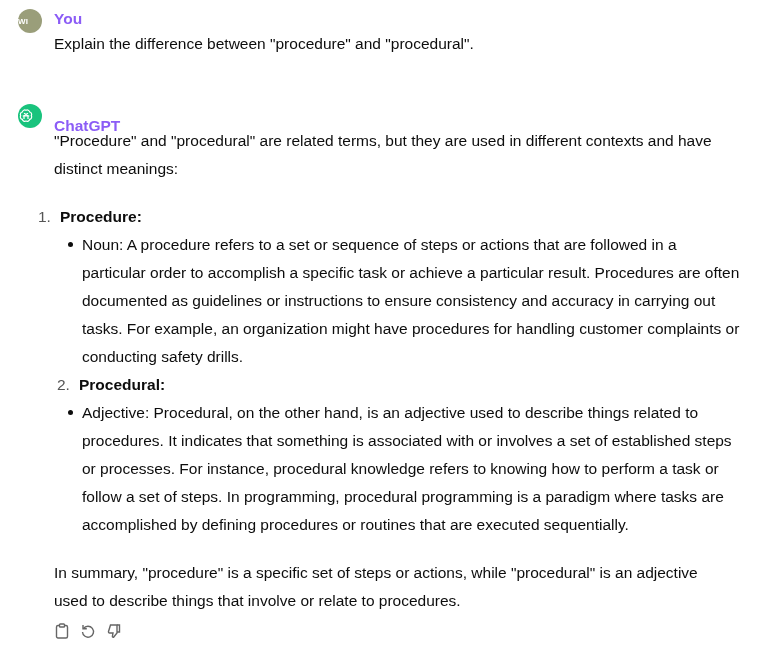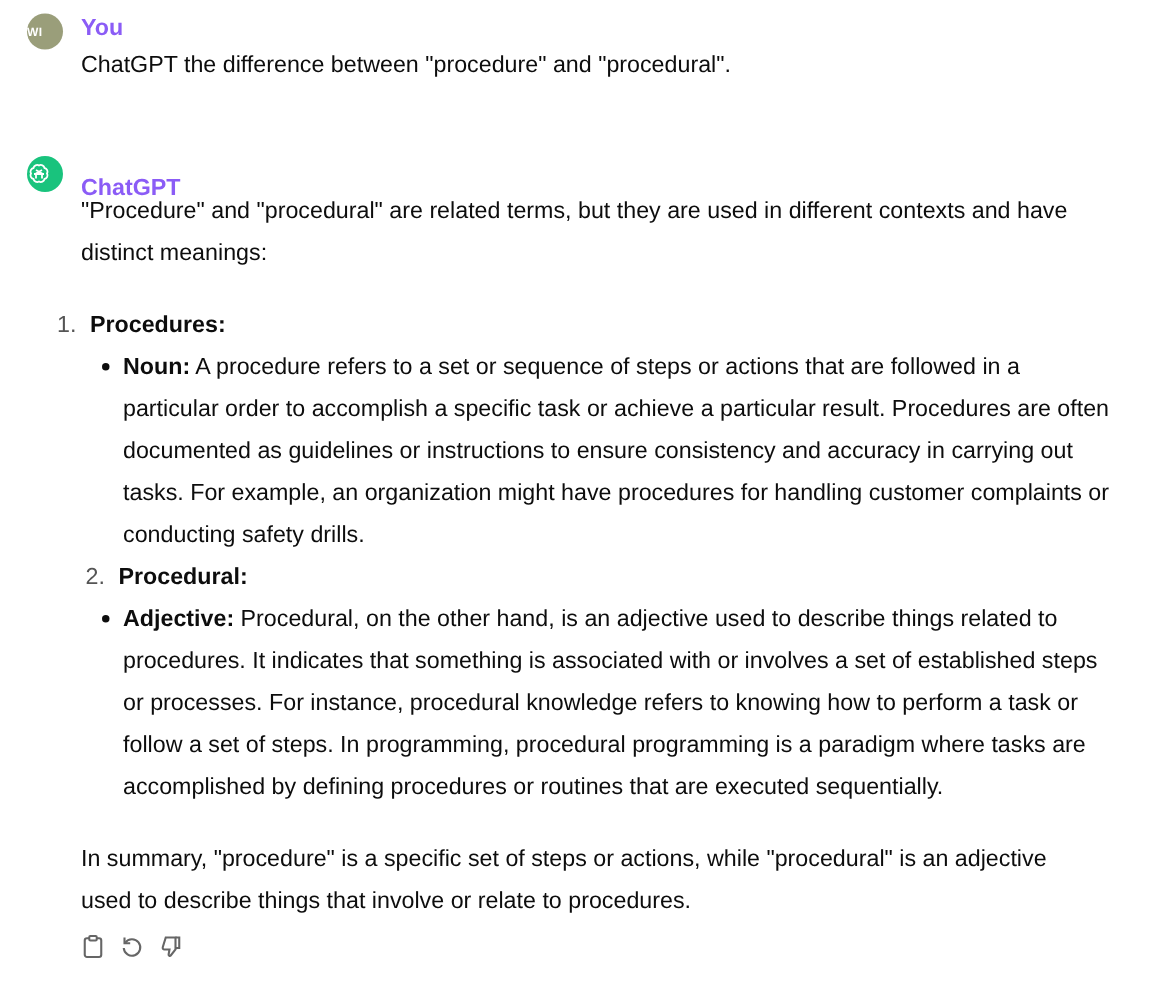--- a/index.html
+++ b/index.html
@@ -9,47 +9,47 @@
     .avatar { position: absolute; left: 18px; width: 24px; height: 24px; border-radius: 50%; display: flex; align-items: center; justify-content: flex-start; }
     .avatar-user { background: #9a9e7a; color: #fff; font-size: 8px; font-weight: bold; letter-spacing: 0.2px; }
     .avatar-gpt { background: #19c37d; }
     .author { position: absolute; left: 54px; font-weight: bold; font-size: 15.5px; color: #8b5cf6; }
     .text { position: absolute; left: 54px; width: 690px; line-height: 28px; color: #0d0d0d; }
     .ol-item { position: absolute; left: 38px; line-height: 28px; }
     .ol-num { color: #555; display: inline-block; width: 22px; }
     .ol-label { font-weight: bold; }
     .bullet-block { position: absolute; left: 82px; width: 660px; line-height: 28px; }
     .bullet-dot { position: absolute; left: 68px; width: 5px; height: 5px; background: #0d0d0d; border-radius: 50%; }
-    .bold { font-weight: bold; }
+    .bold { font-weight: normal; }
     .actions { position: absolute; left: 54px; top: 622px; display: flex; gap: 10px; }
     .act { width: 16px; height: 18px; display: flex; align-items: center; justify-content: center; cursor: pointer; }
   </style>
 </head>
 <body>
 
 <div class="msg">
   <div class="avatar avatar-user" style="top:9px;">
     <span>WI</span>
   </div>
   <div class="author" style="top:10px;">You</div>
-  <div class="text" style="top:30px;">ChatGPT the difference between "procedure" and "procedural".</div>
+  <div class="text" style="top:30px;">Explain the difference between "procedure" and "procedural".</div>
 </div>
 
 <div class="msg">
   <div class="avatar avatar-gpt" style="top:104px;">
     <svg width="16" height="16" viewBox="0 0 24 24" fill="none" stroke="#fff" stroke-width="1.8">
       <path d="M12 3.5c2.2-1.3 5 0 5.5 2.5 2.5.5 3.8 3.3 2.5 5.5 1.3 2.2 0 5-2.5 5.5-.5 2.5-3.3 3.8-5.5 2.5-2.2 1.3-5 0-5.5-2.5C4 16.5 2.7 13.7 4 11.5 2.7 9.3 4 6.5 6.5 6 7 3.5 9.8 2.2 12 3.5z"></path>
       <path d="M9 8l6 3.5v5M15 8l-6 3.5v5M7 12h10"></path>
     </svg>
   </div>
   <div class="author" style="top:117px;">ChatGPT</div>
   <div class="text" style="top:127px; width:690px;">"Procedure" and "procedural" are related terms, but they are used in different contexts and have distinct meanings:</div>
 
   <div class="ol-item" style="top:203px;">
-    <span class="ol-num">1.</span><span class="ol-label">Procedures:</span>
+    <span class="ol-num">1.</span><span class="ol-label">Procedure:</span>
   </div>
   <div class="bullet-dot" style="top:242px;"></div>
   <div class="bullet-block" style="top:231px;">
     <span class="bold">Noun:</span><span> A procedure refers to a set or sequence of steps or actions that are followed in a particular order to accomplish a specific task or achieve a particular result. Procedures are often documented as guidelines or instructions to ensure consistency and accuracy in carrying out tasks. For example, an organization might have procedures for handling customer complaints or conducting safety drills.</span>
   </div>
 
   <div class="ol-item" style="top:371px;margin-left:19px;">
     <span class="ol-num">2.</span><span class="ol-label">Procedural:</span>
   </div>
   <div class="bullet-dot" style="top:410px;"></div>

